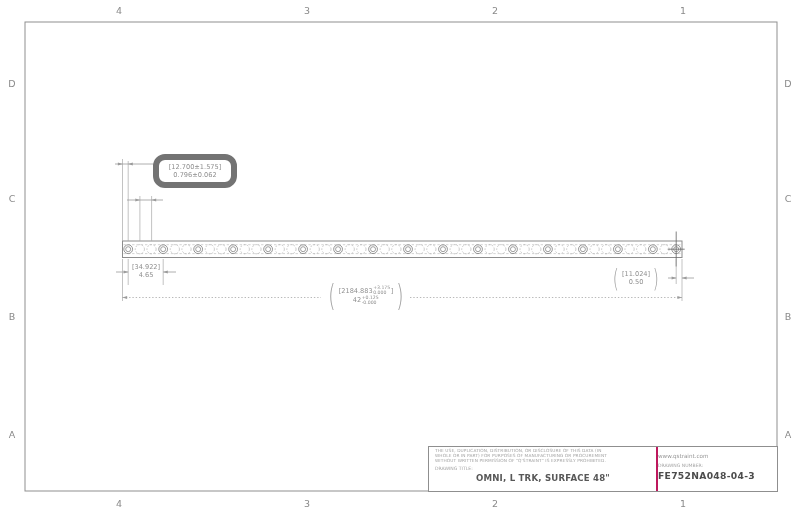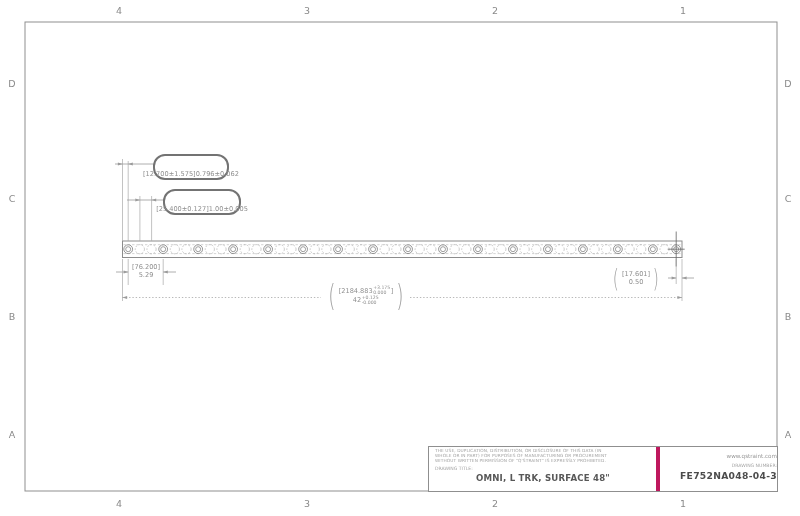--- a/index.html
+++ b/index.html
@@ -16,40 +16,40 @@
   .dashc{stroke:#b2b2b2;stroke-width:0.7;fill:none;stroke-dasharray:1.8,1.5;}
   .bolt{stroke:#888888;stroke-width:0.9;fill:#ffffff;}
   .bolti{stroke:#888888;stroke-width:0.8;fill:none;}
   .cmark{stroke:#636363;stroke-width:0.8;fill:none;}
 
   .zone{position:absolute;z-index:2;width:14px;text-align:center;font-size:9.5px;
         color:#8a8a8a;line-height:13px;}
 
   .callout{position:absolute;z-index:3;background:#fff;color:#8f8f8f;
            display:flex;align-items:center;justify-content:center;}
-  .stadium{border:2px solid #737373;border-radius:12px;flex-direction:row;align-items:flex-end;}
+  .stadium{border:6px solid #737373;border-radius:12px;flex-direction:column;}
   .c-line{font-size:6.6px;line-height:8.2px;white-space:nowrap;text-align:center;}
   .parens{flex-direction:row;gap:1px;}
   .paren{font-size:25px;line-height:25px;color:#a0a0a0;font-weight:300;
          transform:scaleX(0.62);}
   .paren.big{font-size:30px;line-height:30px;}
   .col{display:flex;flex-direction:column;align-items:center;}
   .tol-line{display:flex;align-items:center;font-size:6.6px;line-height:9px;
             color:#8f8f8f;white-space:nowrap;}
   .stack{display:inline-flex;flex-direction:column;font-size:4.6px;line-height:4.8px;
          margin:0 0.5px;text-align:left;}
   .dimtext{position:absolute;z-index:3;text-align:center;color:#8f8f8f;
            font-size:6.6px;line-height:8.4px;white-space:nowrap;}
 
   .tblock{position:absolute;z-index:3;display:flex;background:#fff;
           border:1px solid #8f8f8f;box-sizing:border-box;}
   .tb-left{width:227px;box-sizing:border-box;padding:2px 5px 1px 6px;display:flex;
            flex-direction:column;}
-  .tb-right{flex:1;border-left:4px solid #be185d;box-sizing:border-box;display:flex;
-            flex-direction:column;align-items:flex-end;padding-top:6px;}
+  .tb-right{flex:1;border-left:2px solid #be185d;box-sizing:border-box;display:flex;
+            flex-direction:column;align-items:flex-start;padding-top:6px;}
   .legal{font-size:4.3px;line-height:4.9px;color:#a4a4a4;letter-spacing:0.1px;}
   .tb-label{font-size:4.6px;color:#a4a4a4;margin-top:2.5px;}
   .tb-title{font-size:8.6px;font-weight:bold;color:#585858;text-align:center;
             margin-top:2px;letter-spacing:0.2px;}
   .tb-site{font-size:5.6px;color:#979797;}
   .tb-label2{font-size:4.6px;color:#a4a4a4;margin-top:4px;}
   .tb-number{font-size:9.2px;font-weight:bold;color:#4c4c4c;margin-top:2px;
              letter-spacing:0.3px;}
 </style>
 </head>
@@ -176,34 +176,30 @@
   <span class="zone" style="left:781px;top:77px;">D</span>
   <span class="zone" style="left:781px;top:192px;">C</span>
   <span class="zone" style="left:781px;top:310px;">B</span>
   <span class="zone" style="left:781px;top:428px;">A</span>
 
   <div class="callout stadium" style="left:153px;top:154px;width:72px;height:22px;">
     <div class="c-line">[12.700±1.575]</div>
     <div class="c-line">0.796±0.062</div>
   </div>
 
-  <div class="callout stadium" style="left:163px;top:189px;width:74px;height:22px;">
-    <div class="c-line">[25.400±0.127]</div>
-    <div class="c-line">1.00±0.005</div>
-  </div>
 
   <div class="dimtext" style="left:126px;top:263px;width:40px;">
-    <div>[76.200]</div>
-    <div>5.29</div>
+    <div>[34.922]</div>
+    <div>4.65</div>
   </div>
 
   <div class="callout parens" style="left:605px;top:263px;width:62px;height:30px;">
     <span class="paren">(</span>
     <div class="col">
-      <div class="c-line">[17.601]</div>
+      <div class="c-line">[11.024]</div>
       <div class="c-line">0.50</div>
     </div>
     <span class="paren">)</span>
   </div>
 
   <div class="callout parens" style="left:323px;top:280px;width:86px;height:32px;">
     <span class="paren big">(</span>
     <div class="col">
       <div class="tol-line">
         <span>[2184.883</span>

